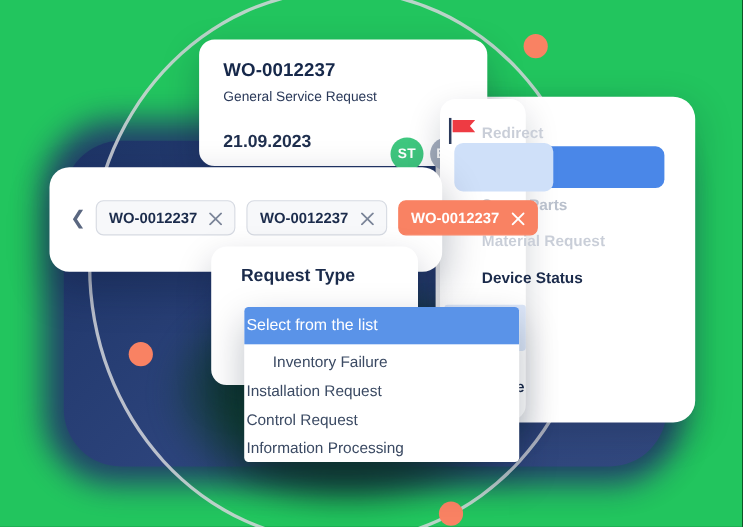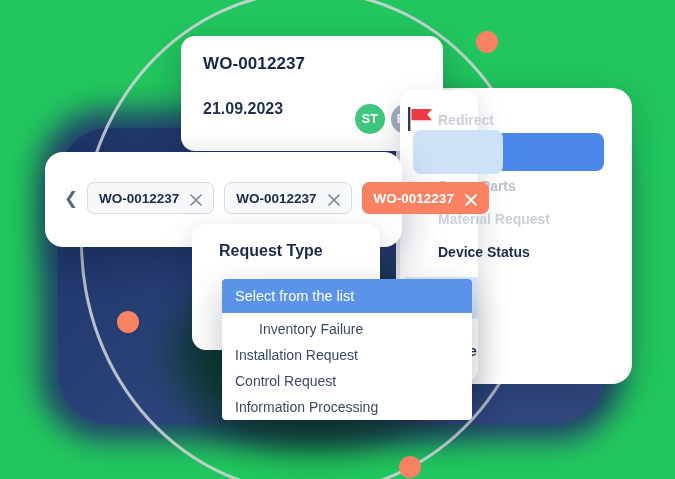--- a/index.html
+++ b/index.html
@@ -133,21 +133,21 @@
   }
 
   
   .select-list{
     position:absolute;left:222px;top:279px;width:250px;
     background:#fff;border-radius:4px;
     box-shadow:0 14px 34px rgba(8,18,44,.26);
     z-index:13;overflow:hidden;
   }
   .opt{
-    height:26px;line-height:26px;padding-left:13px;
+    height:26px;line-height:26px;padding-left:2px;
     font-size:14px;color:#3b4a63;white-space:nowrap;
   }
   .opt.selected{background:#5a93e8;color:#fff;height:34px;line-height:34px;font-size:14.5px;}
   .opt.first-plain{padding-top:3px;margin-left:24px;}
 </style>
 </head>
 <body>
 
 <div class="stage">
 
@@ -158,20 +158,21 @@
   <div class="dot d1"></div>
   <div class="dot d2"></div>
   <div class="dot d3"></div>
 
   <div class="card panel-right"></div>
 
   <div class="hl-bar"></div>
 
   <div class="card wo-card">
     <div class="wo-id">WO-0012237</div>
+    <div class="wo-sub">General Service Request</div>
     <div class="wo-row">
       <div class="wo-date">21.09.2023</div>
       <div class="avatars">
         <div class="avatar a1" style="background:#3fc77f">ST</div>
         <div class="avatar a2" style="background:#a4adbd">BH</div>
       </div>
     </div>
   </div>
 
   <div class="card menu-card">

